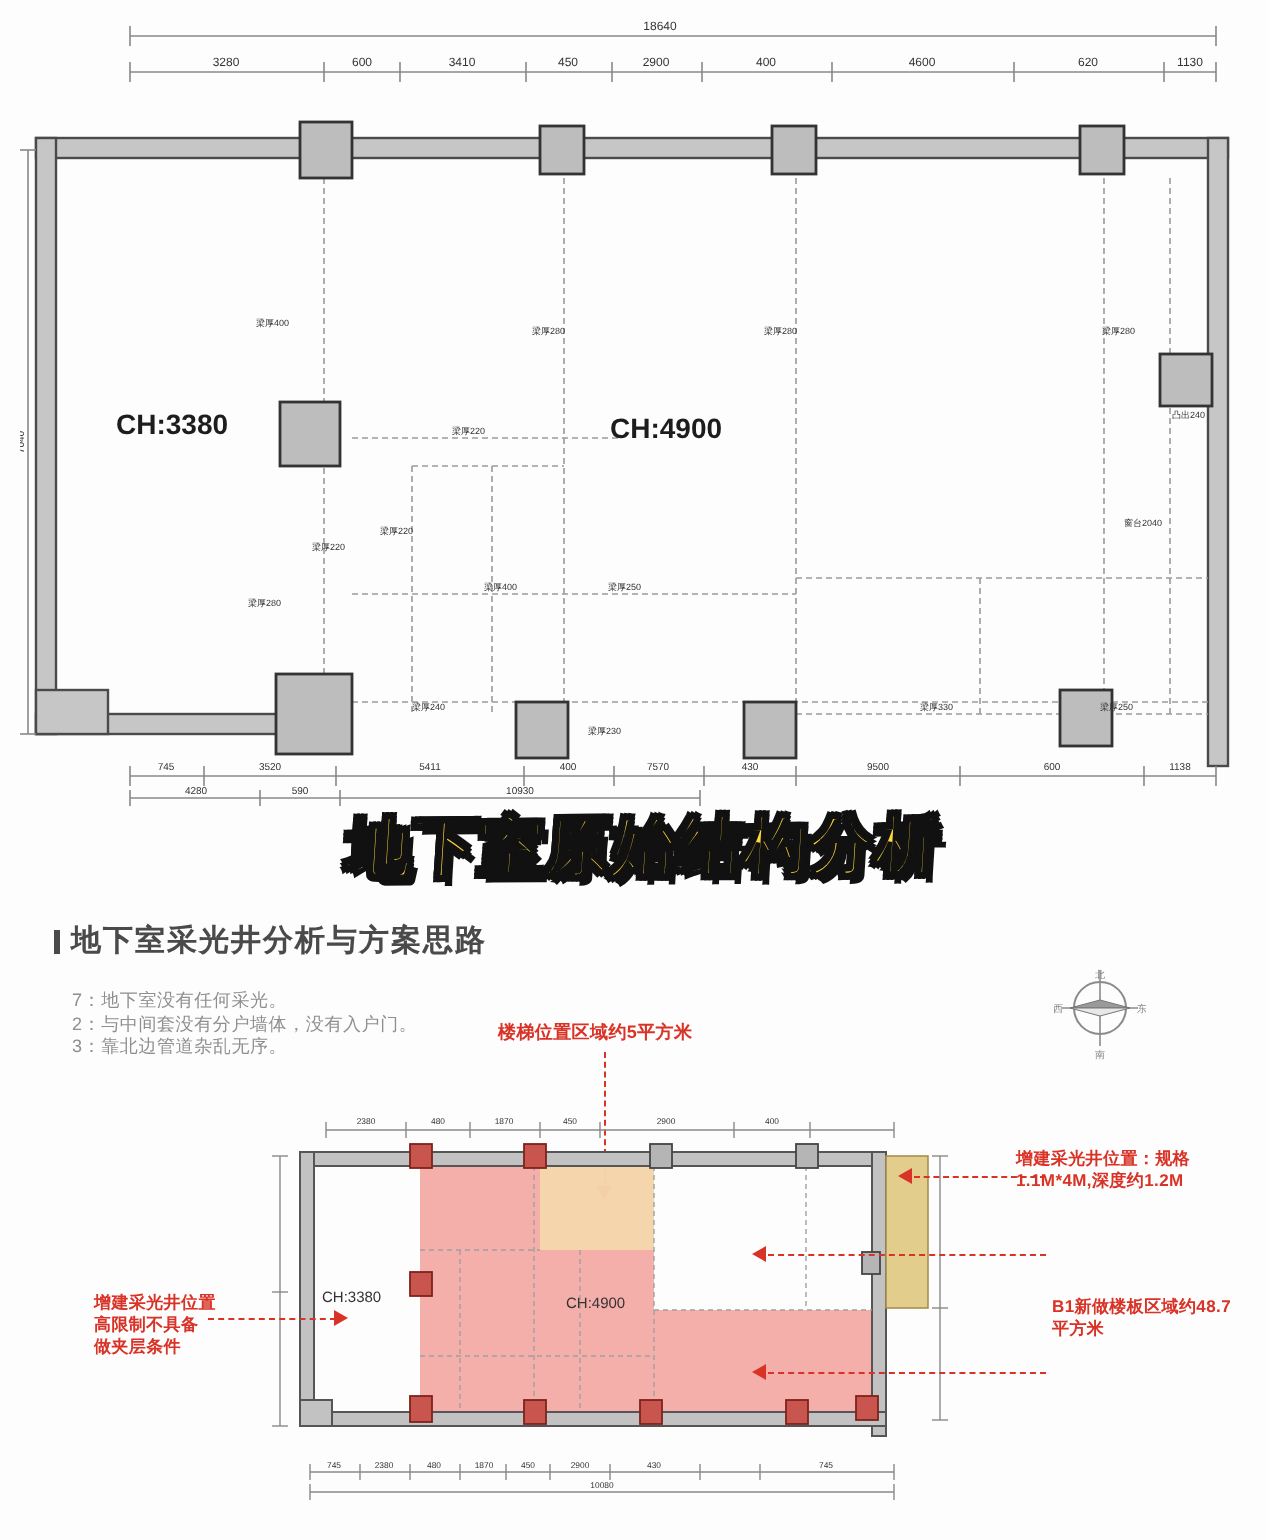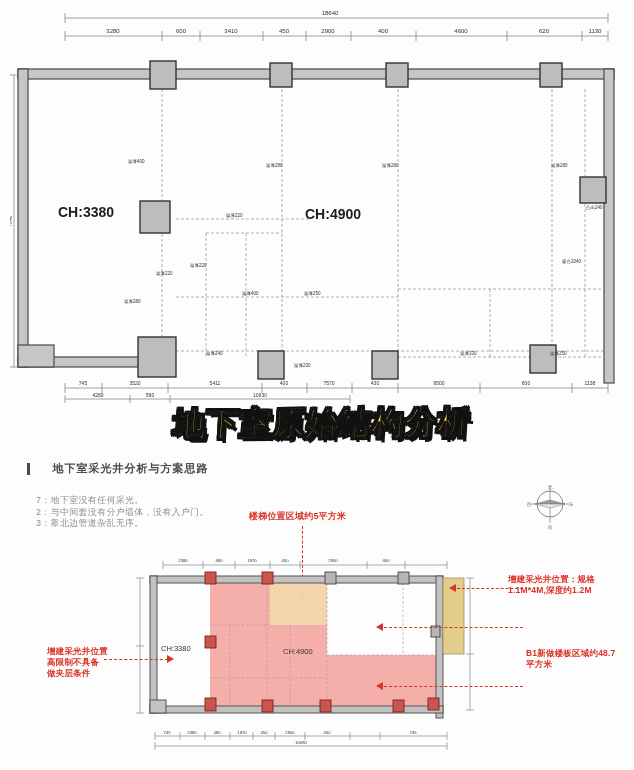--- a/index.html
+++ b/index.html
@@ -13,22 +13,22 @@
   .banner{
     position:absolute;left:172px;top:402px;width:300px;text-align:center;
     font-size:32px;font-weight:900;letter-spacing:1px;color:#ffd83a;
     transform:skewX(-4deg) rotate(-0.4deg);
     -webkit-text-stroke:1px #111;
     text-shadow:2px 2px 0 #111,-2px -2px 0 #111,2px -2px 0 #111,-2px 2px 0 #111,
       0 2px 0 #111,2px 0 0 #111,0 -2px 0 #111,-2px 0 0 #111,4px 4px 0 #111;
     white-space:nowrap;
   }
   .section-header{
-    position:absolute;left:27px;top:461px;display:flex;align-items:center;gap:23px;
-    font-size:11px;font-weight:bold;color:#4a4a4a;letter-spacing:1px;justify-content:center;
+    position:absolute;left:27px;top:461px;display:flex;align-items:center;gap:6px;
+    font-size:15px;font-weight:bold;color:#4a4a4a;letter-spacing:1px;justify-content:center;
   }
   .section-bar{width:2.5px;height:12px;background:#4a4a4a;}
   .notes{position:absolute;left:36px;top:495px;font-size:9px;color:#8f8f8f;line-height:11.5px;letter-spacing:.3px;}
   .red-note{position:absolute;color:#d93327;font-weight:bold;font-size:8.5px;line-height:11px;letter-spacing:.2px;}
   .dash-h{position:absolute;height:0;border-top:1.5px dashed #d93327;}
   .dash-v{position:absolute;width:0;border-left:1.5px dashed #d93327;}
   .arr-left{position:absolute;width:0;height:0;border-top:4px solid transparent;border-bottom:4px solid transparent;border-right:7px solid #d93327;}
   .arr-right{position:absolute;width:0;height:0;border-top:4px solid transparent;border-bottom:4px solid transparent;border-left:7px solid #d93327;}
   .arr-down{position:absolute;width:0;height:0;border-left:4px solid transparent;border-right:4px solid transparent;border-top:7px solid #d93327;}
 </style>

